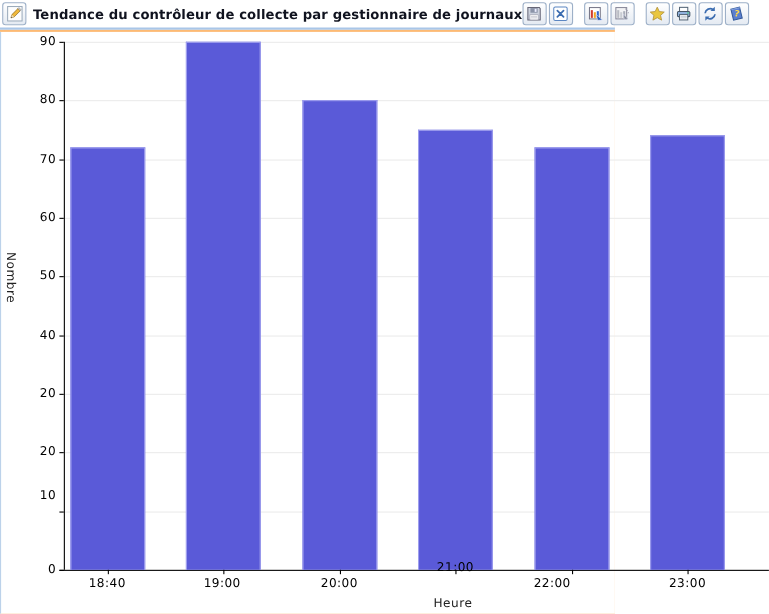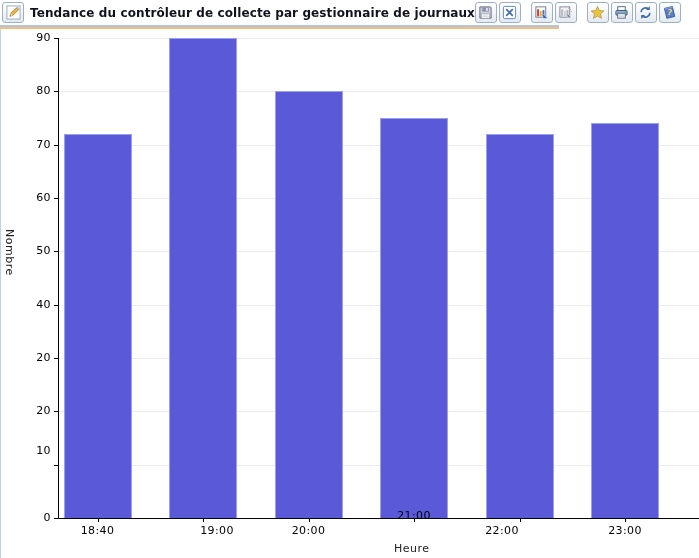--- a/index.html
+++ b/index.html
@@ -156,21 +156,21 @@
       <div class="ytick-label" style="left: 0px; top: 55.3333px;">80</div>
       <div class="tick" style="left: 53px; width: 4px; height: 1px; top: 9px;"></div>
       <div class="ytick-label" style="left: 0px; top: 2px;">90</div>
       <div class="axis-y" style="left: 57px; top: 9px; height: 480px; background: rgb(0, 0, 0);"></div>
       <div class="axis-x" style="left: 53px; top: 489px; width: 646px; background: rgb(0, 0, 0);"></div>
       <div class="bar" style="left: 62.5px; width: 68px; top: 105px; height: 384px; background: rgb(90, 90, 216); border-color: rgb(158, 158, 238);"></div>
       <div class="tick" style="left: 96.5px; top: 489px; width: 1px; height: 4px;"></div>
       <div class="xtick-label" style="left: 64.5px; top: 495px;">18:40</div>
       <div class="bar" style="left: 168px; width: 68px; top: 9px; height: 480px; background: rgb(90, 90, 216); border-color: rgb(158, 158, 238);"></div>
       <div class="tick" style="left: 202px; top: 489px; width: 1px; height: 4px;"></div>
-      <div class="xtick-label" style="left: 184px; top: 495px;">19:00</div>
+      <div class="xtick-label" style="left: 169px; top: 495px;">19:00</div>
       <div class="bar" style="left: 273.5px; width: 68px; top: 62.3333px; height: 426.667px; background: rgb(90, 90, 216); border-color: rgb(158, 158, 238);"></div>
       <div class="tick" style="left: 307.5px; top: 489px; width: 1px; height: 4px;"></div>
       <div class="xtick-label" style="left: 275.5px; top: 495px;">20:00</div>
       <div class="bar" style="left: 379px; width: 68px; top: 89px; height: 400px; background: rgb(90, 90, 216); border-color: rgb(158, 158, 238);"></div>
       <div class="tick" style="left: 413px; top: 489px; width: 1px; height: 4px;"></div>
       <div class="xtick-label" style="left: 381px; top: 480px;">21:00</div>
       <div class="bar" style="left: 484.5px; width: 68px; top: 105px; height: 384px; background: rgb(90, 90, 216); border-color: rgb(158, 158, 238);"></div>
       <div class="tick" style="left: 518.5px; top: 489px; width: 1px; height: 4px;"></div>
       <div class="xtick-label" style="left: 469px; top: 495px;">22:00</div>
       <div class="bar" style="left: 590px; width: 68px; top: 94.3333px; height: 394.667px; background: rgb(90, 90, 216); border-color: rgb(158, 158, 238);"></div>

